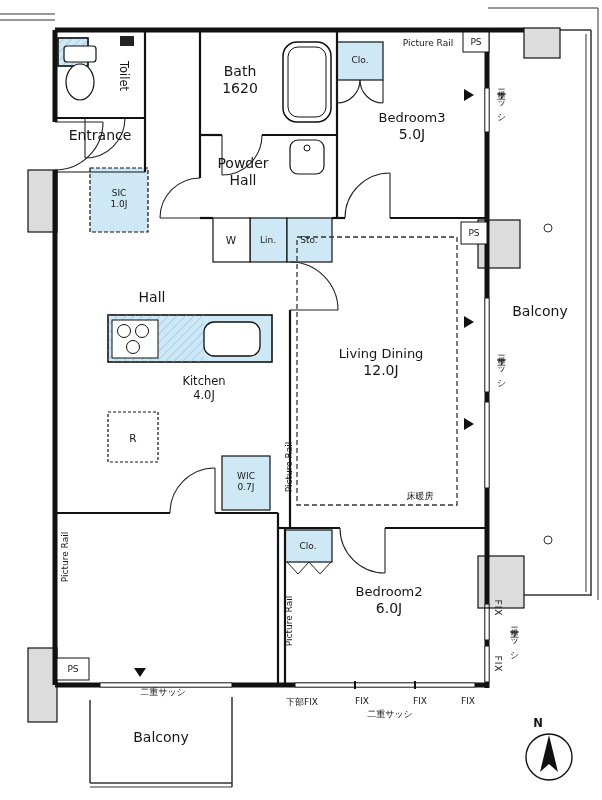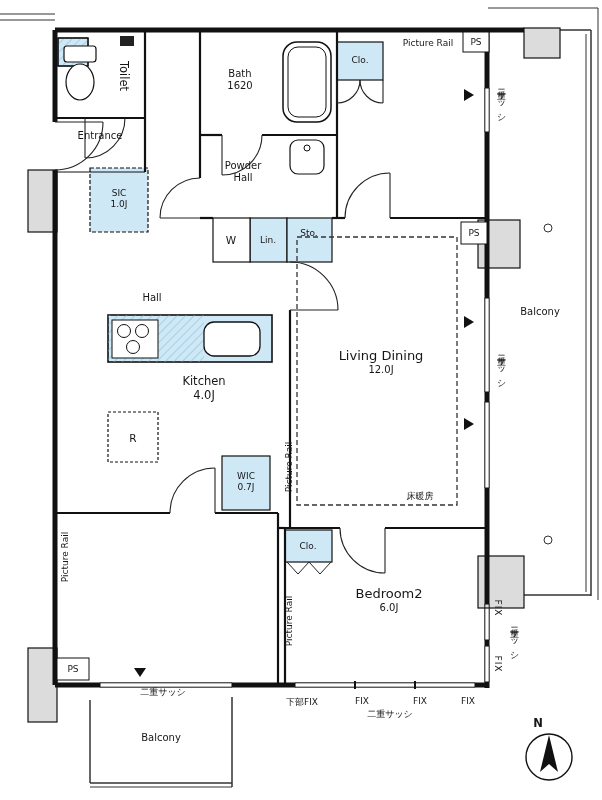--- a/index.html
+++ b/index.html
@@ -6,21 +6,21 @@
   #stage{position:relative;width:602px;height:800px;background:#fff;overflow:hidden;
          font-family:"DejaVu Sans","Liberation Sans",sans-serif;color:#111;}
   svg{position:absolute;left:0;top:0;}
   .lbl{position:absolute;transform:translate(-50%,-50%);text-align:center;line-height:1.22;
        white-space:nowrap;color:#161616;}
   .r90{transform:translate(-50%,-50%) rotate(90deg);}
   .rm90{transform:translate(-50%,-50%) rotate(-90deg);}
   .vjp{writing-mode:vertical-rl;text-orientation:upright;letter-spacing:1px;}
   .vfx{writing-mode:vertical-rl;text-orientation:mixed;letter-spacing:1px;}
   .s13{font-size:13px;}
-  .s12{font-size:10px;}
+  .s12{font-size:14px;}
   .s11{font-size:11.5px;}
   .s10{font-size:10.5px;}
   .s8{font-size:9px;}
   .b{font-weight:bold;}
 </style>
 </head>
 <body>
 
 <div id="stage">
 
@@ -215,32 +215,36 @@
   <div>1620</div>
 </div>
 
 <div class="lbl s12" style="left:243px;top:172px;">
   <div>Powder</div>
   <div>Hall</div>
 </div>
 
 <div class="lbl s8" style="left:360px;top:60px;"><span>Clo.</span></div>
 
+<div class="lbl s13" style="left:412px;top:126px;">
+  <div>Bedroom3</div>
+  <div class="s12">5.0J</div>
+</div>
 
 <div class="lbl s8" style="left:428px;top:43px;"><span>Picture Rail</span></div>
 
 <div class="lbl s8" style="left:476px;top:42px;"><span>PS</span></div>
 
 <div class="lbl vjp s8" style="left:501px;top:100px;"><span>二重サッシ</span></div>
 
 <div class="lbl s10" style="left:231px;top:240px;"><span>W</span></div>
 
 <div class="lbl s8" style="left:268px;top:240px;"><span>Lin.</span></div>
 
-<div class="lbl s8" style="left:309px;top:233px;"><span>Sto.</span></div>
+<div class="lbl s8" style="left:309px;top:240px;"><span>Sto.</span></div>
 
 <div class="lbl s8" style="left:474px;top:233px;"><span>PS</span></div>
 
 <div class="lbl s12" style="left:152px;top:264px;margin-top:34px;"><span>Hall</span></div>
 
 <div class="lbl s11" style="left:204px;top:388px;">
   <div>Kitchen</div>
   <div>4.0J</div>
 </div>
 

